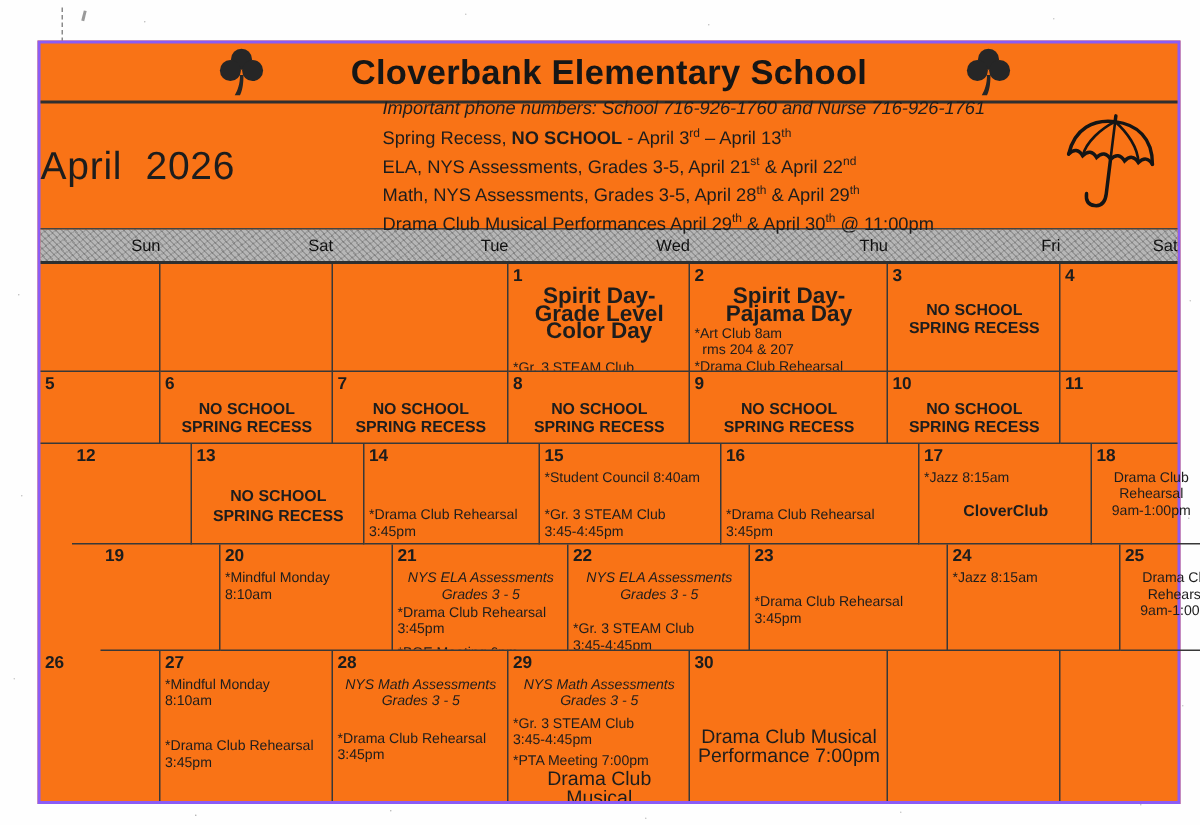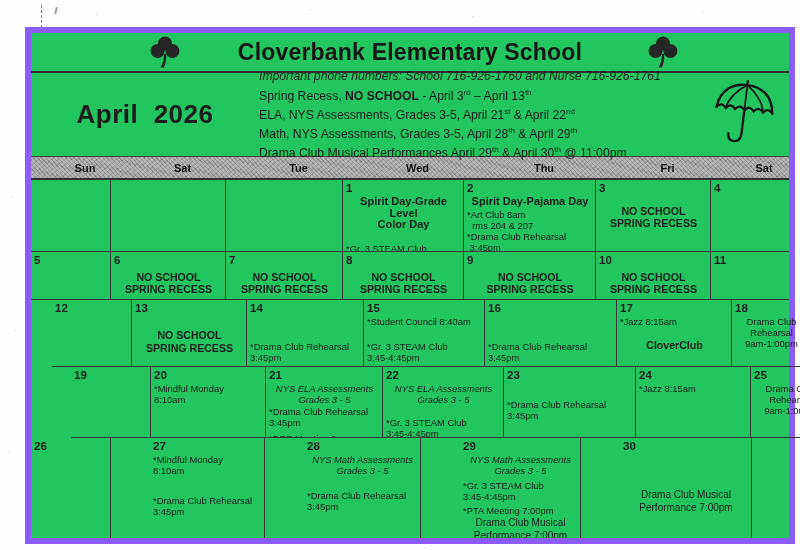--- a/index.html
+++ b/index.html
@@ -8,52 +8,52 @@
   
   .artifact-dash{position:absolute;left:41px;top:5px;height:58px;width:0;border-left:1.5px dashed #8a8a8a;}
   .artifact-tick{position:absolute;left:55px;top:7px;width:1.5px;height:7px;background:#9a9a9a;transform:rotate(14deg);}
   .speckle{position:absolute;left:0;top:0;width:1.4px;height:1.4px;background:transparent;border-radius:50%;
     box-shadow:96px 14px #b5b5b5,310px 9px #c0c0c0,472px 16px #bbb,702px 12px #c3c3c3,12px 196px #b8b8b8,
     14px 330px #bdbdbd,9px 452px #c2c2c2,130px 543px #a8a8a8,260px 540px #b2b2b2,430px 545px #bdbdbd,
     600px 541px #c0c0c0,760px 536px #bababa,793px 200px #c2c2c2,792px 345px #bdbdbd,788px 470px #c4c4c4,
     160px 250px #cfcfcf,520px 230px #d2d2d2,660px 300px #cdcdcd,220px 470px #cdcdcd,690px 430px #d0d0d0,
     360px 260px #d6d6d6,90px 400px #d4d4d4,560px 520px #c8c8c8,740px 160px #cfcfcf;}
   
-  .calendar{position:absolute;left:25px;top:27px;width:758px;background:#22c55e;border:6px solid #8b5cf6;--cols:80px 115px 117px 121px 132px 115px 78px;}
+  .calendar{position:absolute;left:25px;top:27px;width:758px;background:#f97316;border:2px solid #8b5cf6;--cols:80px 115px 117px 121px 132px 115px 78px;}
   
   .title-bar{height:38px;position:relative;display:flex;align-items:center;justify-content:center;border-bottom:2px solid #2f2f2f;}
   .school-name{font-size:23px;font-weight:bold;letter-spacing:.2px;color:#161616;}
   .shamrock{position:absolute;top:2px;}
   .shamrock.left{left:118px;} .shamrock.right{left:616px;}
   
   .info-bar{height:83px;display:flex;align-items:center;position:relative;border-bottom:1px solid #444;}
-  .month-title{width:228px;text-align:center;font-size:26px;font-weight:bold;white-space:pre;letter-spacing:.5px;}
+  .month-title{width:228px;text-align:left;font-size:26px;font-weight:normal;white-space:pre;letter-spacing:.5px;}
   .info-lines{flex:1;font-size:12.2px;line-height:16.2px;padding-top:1px;}
   .info-line sup{font-size:8px;}
   .info-line .b{font-weight:bold;}
   .info-line .i{font-style:italic;}
   .umbrella{position:absolute;right:13px;top:4px;transform:rotate(7deg);}
   
   .day-header-row{display:grid;grid-template-columns:var(--cols);height:21px;align-items:center;border-bottom:2px solid #2f2f2f;
     background-color:#a7a7a7;
     background-image:repeating-linear-gradient(47deg,rgba(40,40,40,.18) 0 1px,rgba(255,255,255,.10) 1px 3px),
                      repeating-linear-gradient(-38deg,rgba(30,30,30,.12) 0 1px,rgba(255,255,255,.08) 1px 4px);}
-  .day-name{text-align:center;font-weight:bold;font-size:11px;color:#101010;padding-left:28px;}
+  .day-name{text-align:right;font-weight:normal;font-size:11px;color:#101010;padding-left:28px;}
   
   .week-row{display:grid;grid-template-columns:var(--cols);}
   .week-row .cell{border-right:1.5px solid #383838;border-bottom:1.5px solid #383838;padding:1px 2px 0 3px;overflow:hidden;}
   .week-row .cell:last-child{border-right:none;}
   .week-row:last-child .cell{border-bottom:none;}
   .day-num{font-weight:bold;font-size:11.5px;line-height:13px;margin-top:1px;}
   .event{font-size:9.4px;line-height:11px;white-space:pre-line;margin-top:1px;}
   .ev-bold-center{font-weight:bold;text-align:center;font-size:10.6px;line-height:12.5px;}
-  .ev-bold-center-sm{font-weight:bold;text-align:center;font-size:11px;line-height:11.5px;}
+  .ev-bold-center-sm{font-weight:bold;text-align:center;font-size:15px;line-height:11.5px;}
   .ev-italic-center{font-style:italic;text-align:center;}
   .ev-center{text-align:center;}
-  .ev-center-lg{text-align:center;font-size:10px;line-height:12.5px;}
+  .ev-center-lg{text-align:center;font-size:13px;line-height:12.5px;}
 </style>
 </head>
 <body>
 
 <div class="page">
   <div class="speckle"></div>
   <div class="artifact-dash"></div>
   <div class="artifact-tick"></div>
 
   <div class="calendar">
@@ -242,21 +242,21 @@
             <div class="day-num">24</div>
             <div class="event">*Jazz 8:15am</div>
           </div>
           <div class="cell">
             <div class="day-num">25</div>
             <div class="event ev-center">Drama Club
 Rehearsal
 9am-1:00pm</div>
           </div>
         </div>
-        <div class="week-row" style="height: 100px; gap: 39px;">
+        <div class="week-row" style="height: 100px;">
           <div class="cell">
             <div class="day-num">26</div>
           </div>
           <div class="cell">
             <div class="day-num">27</div>
             <div class="event">*Mindful Monday
 8:10am</div>
             <div class="event" style="margin-top: 19.2px;">*Drama Club Rehearsal
 3:45pm</div>
           </div>

